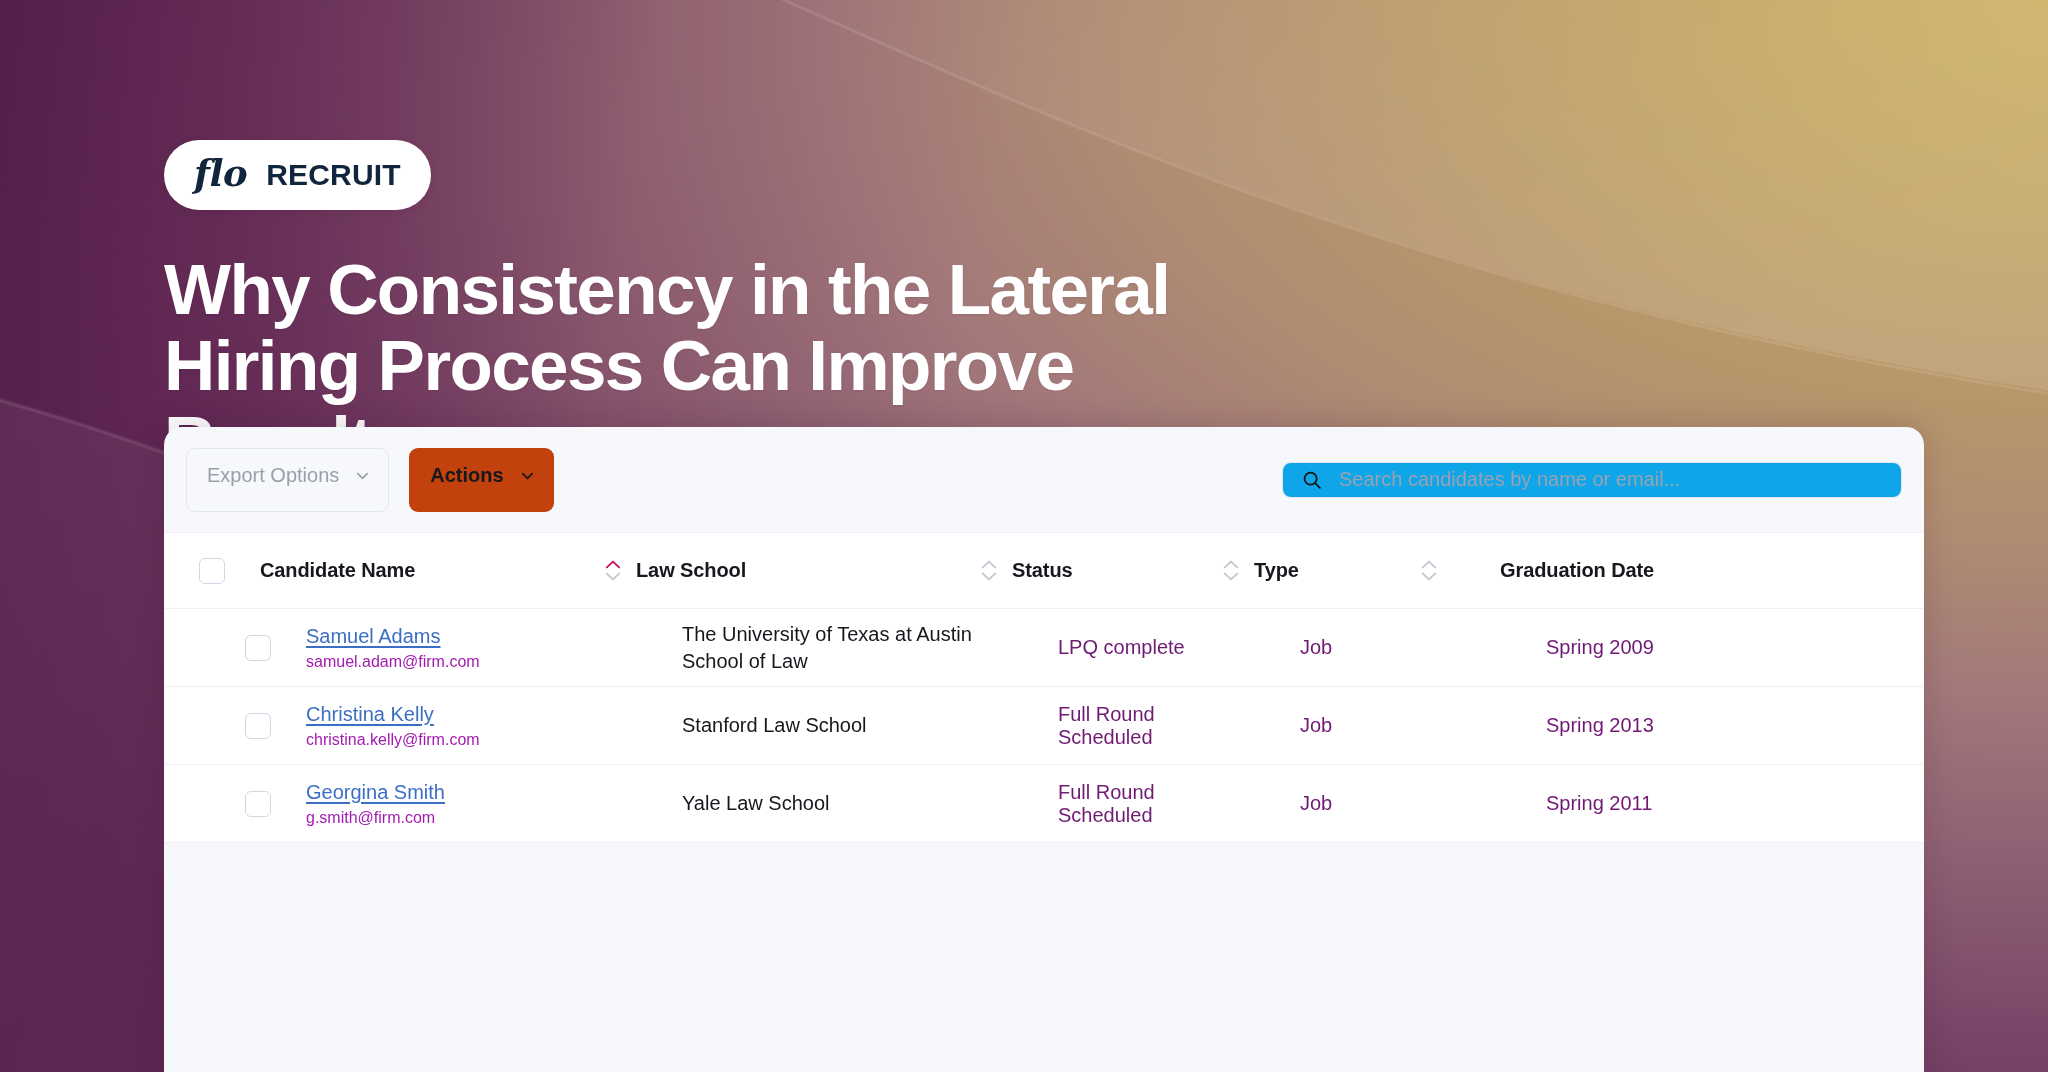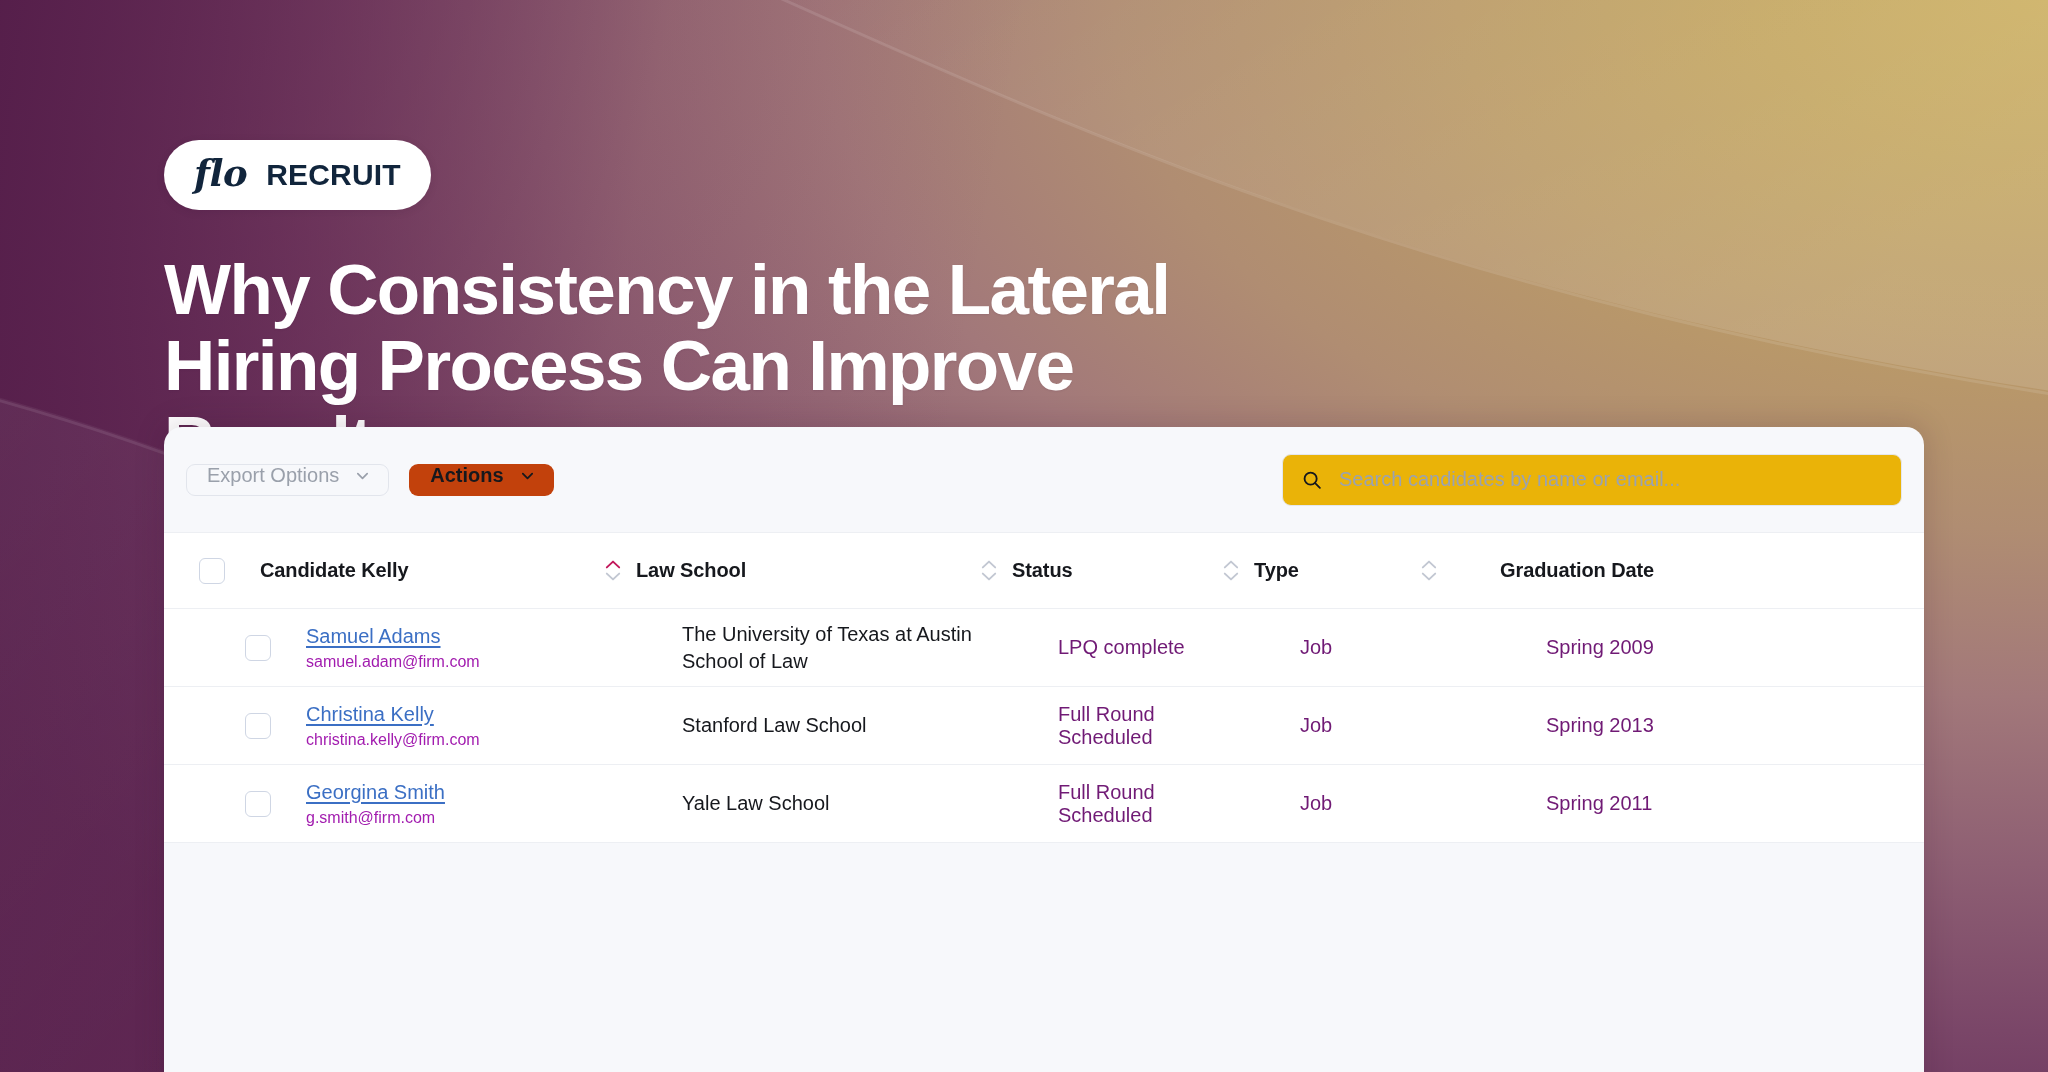--- a/index.html
+++ b/index.html
@@ -63,41 +63,41 @@
     box-shadow:0 -2px 30px rgba(50,15,45,0.18);
     overflow:hidden;
   }
   .toolbar{
     position:relative;height:105px;
     display:flex;align-items:center;
     padding:0 22px 0 22px;
   }
   .btn{
     display:inline-flex;align-items:center;gap:16px;
-    height:32px;padding:0 18px 8px 20px;
+    height:64px;padding:0 18px 8px 20px;
     border-radius:9px;
     font-size:20px;
     box-sizing:border-box;
     cursor:pointer;user-select:none;
   }
   .btn-export{
     border:1px solid #e2e5ec;background:#f7f8fb;color:#9aa0ab;font-weight:400;
     margin-left:0;
   }
   .btn-actions{
     border:1px solid transparent;background:#c2410c;color:#16181d;font-weight:700;
     margin-left:20px;
   }
   .chev{display:inline-block;width:15px;height:15px;}
   .chev svg{display:block;}
   .search-wrap{
     margin-left:auto;
     display:flex;align-items:center;
-    width:620px;height:52px;
-    background:#eab308;border:1px solid #e4e7ed;border-radius:9px;
+    width:620px;height:36px;
+    background:#0ea5e9;border:1px solid #e4e7ed;border-radius:9px;
     padding:8px 18px;box-sizing:border-box;
   }
   .search-icon{width:22px;height:22px;flex:0 0 22px;margin-right:14px;}
   .search-input{
     border:0;outline:0;background:transparent;
     font-family:"Liberation Sans",sans-serif;
     font-size:20px;color:#2b2f38;width:100%;
   }
   .search-input::placeholder{color:#9aa2b1;}
 
@@ -205,21 +205,21 @@
         <input class="search-input" type="text" placeholder="Search candidates by name or email..." style="">
       </div>
     </div>
 
     <div class="table">
 
       <div class="trow thead">
         <div class="c-check">
           <div class="cbox"></div>
         </div>
-        <div class="c-name th">Candidate Kelly</div>
+        <div class="c-name th">Candidate Name</div>
         <div class="c-sort">
           <span class="sorter">
             <svg viewBox="0 0 14 8" width="16" height="9">
                 <path d="M1.5 6.6 L7 1.4 L12.5 6.6" fill="none" stroke="#c2185b" stroke-width="1.7" stroke-linecap="round" stroke-linejoin="round"></path>
               </svg>
             <svg viewBox="0 0 14 8" width="16" height="9">
                 <path d="M1.5 1.4 L7 6.6 L12.5 1.4" fill="none" stroke="#c2c7d2" stroke-width="1.7" stroke-linecap="round" stroke-linejoin="round"></path>
               </svg>
           </span>
         </div>

